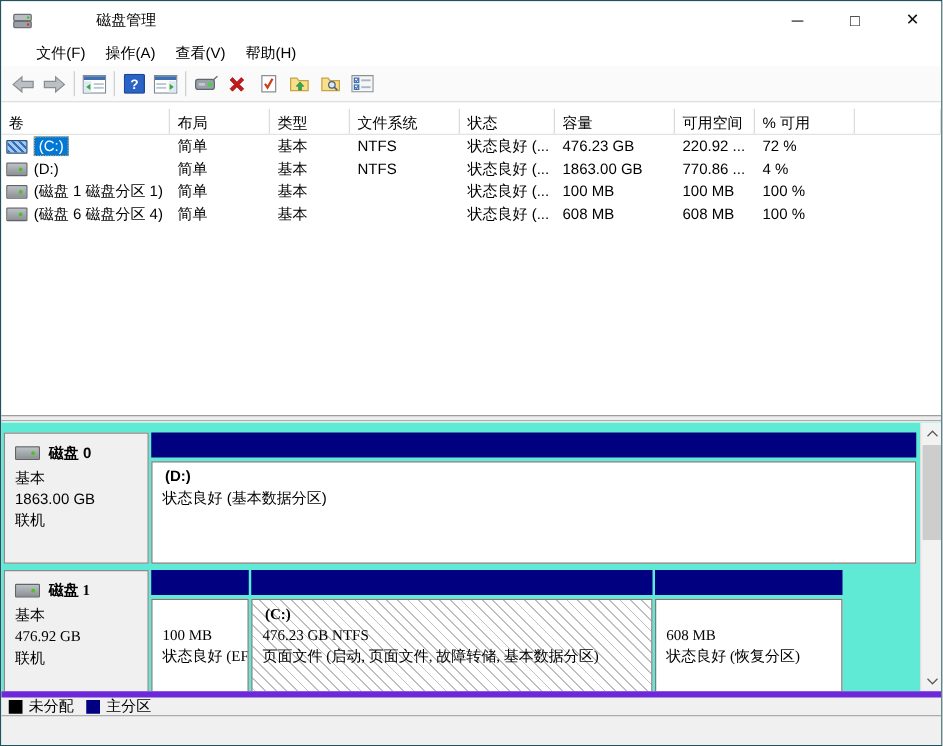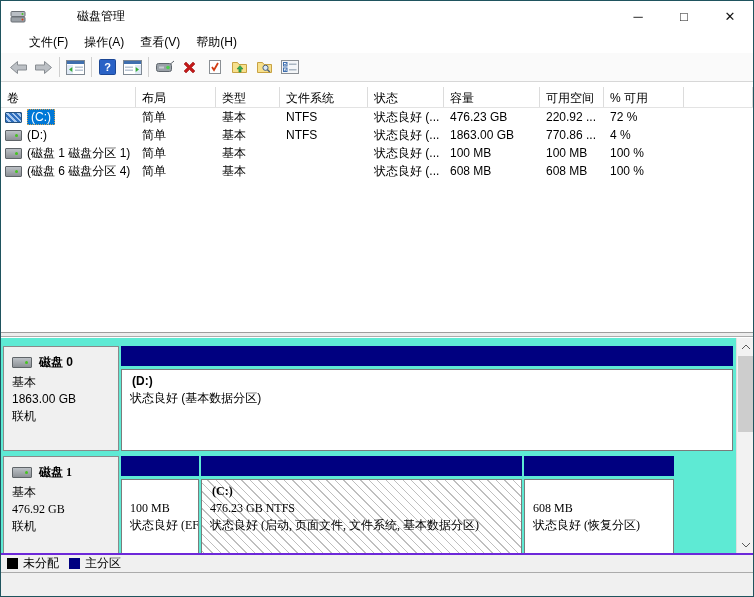--- a/index.html
+++ b/index.html
@@ -58,21 +58,21 @@
   .p-efi{ left:0; width:78px; }
   .p-c{ left:80px; width:321px; }
   .p-rec{ left:403px; width:150px; }
   .p-full{ left:0; right:0; }
   
   .vscroll{ position:absolute; top:0; right:0; bottom:0; width:17px; background:#f2f2f2; border-left:1px solid #e0e0e0; }
   .sarrow{ position:absolute; left:0; width:17px; height:17px; display:flex; align-items:center; justify-content:center; }
   .sarrow.up{ top:0; } .sarrow.down{ bottom:0; }
   .sthumb{ position:absolute; left:1px; top:18px; width:15px; height:76px; background:#cdcdcd; }
   
-  .legend{ position:absolute; top:552px; left:0; right:0; height:19px; background:#f0f0f0; border-top:2px solid #6d28d9; display:flex; align-items:center; padding-left:6px; }
+  .legend{ position:absolute; top:552px; left:0; right:0; height:19px; background:#f0f0f0; border-top:5px solid #6d28d9; display:flex; align-items:center; padding-left:6px; }
   .legend-item{ display:flex; align-items:center; margin-right:10px; }
   .sq{ width:11px; height:11px; margin-right:5px; flex:none; }
   .statusbar{ position:absolute; top:571px; left:0; right:0; bottom:0; background:#f0f0f0; border-top:1px solid #ababab; }
 </style>
 </head>
 <body>
 
 <div class="window">
 
   <div class="titlebar">
@@ -296,21 +296,21 @@
             <div class="l1"></div>
             <div class="l2">100 MB</div>
             <div class="l3">状态良好 (EFI 系</div>
           </div>
         </div>
         <div class="part p-c">
           <div class="part-bar"></div>
           <div class="part-body hatch">
             <div class="l1">(C:)</div>
             <div class="l2">476.23 GB NTFS</div>
-            <div class="l3">状态良好 (启动, 页面文件, 文件系统, 基本数据分区)</div>
+            <div class="l3">页面文件 (启动, 页面文件, 故障转储, 基本数据分区)</div>
           </div>
         </div>
         <div class="part p-rec">
           <div class="part-bar"></div>
           <div class="part-body">
             <div class="l1"></div>
             <div class="l2">608 MB</div>
             <div class="l3">状态良好 (恢复分区)</div>
           </div>
         </div>

